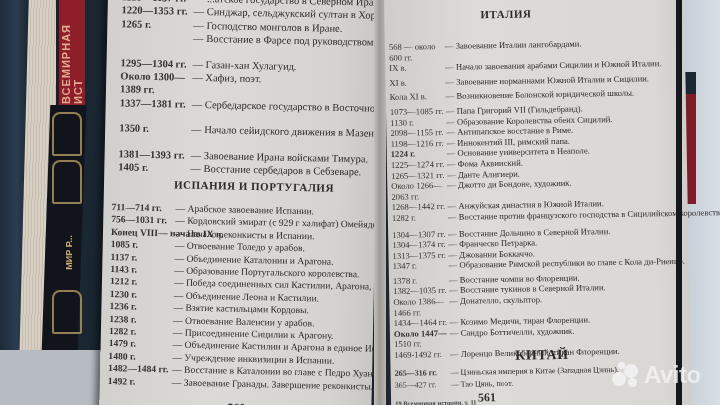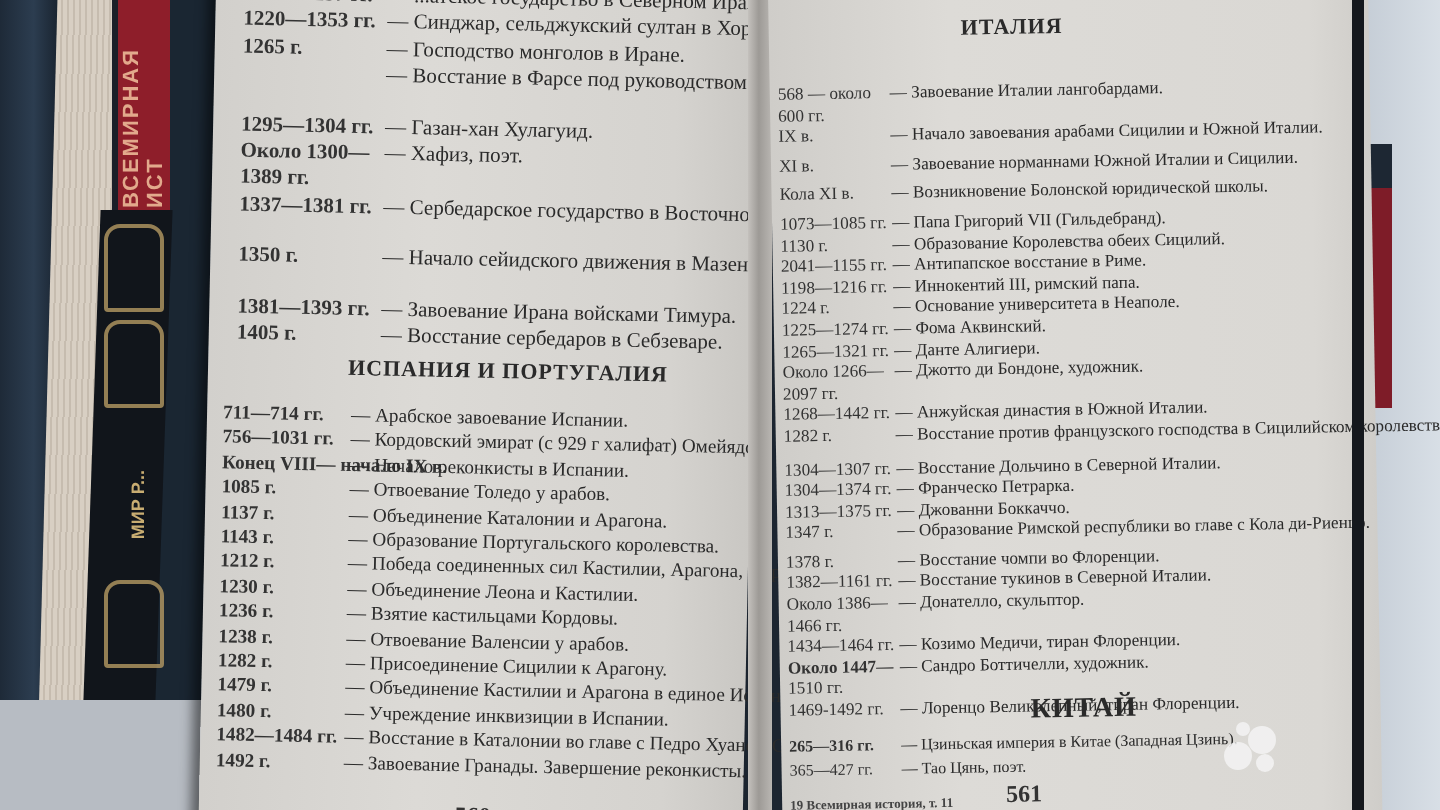--- a/index.html
+++ b/index.html
@@ -226,45 +226,45 @@
         </div>
       <div class="row" style="margin-top:4px">
           <span class="date" style="width:56px; font-weight:normal">1073—1085 гг.</span>
           <span class="txt">— Папа Григорий VII (Гильдебранд).</span>
         </div>
       <div class="row">
           <span class="date" style="width:56px; font-weight:normal">1130 г.</span>
           <span class="txt">— Образование Королевства обеих Сицилий.</span>
         </div>
       <div class="row">
-          <span class="date" style="width:56px; font-weight:normal">2041—1155 гг.</span>
+          <span class="date" style="width:56px; font-weight:normal">2098—1155 гг.</span>
           <span class="txt">— Антипапское восстание в Риме.</span>
         </div>
       <div class="row">
           <span class="date" style="width:56px; font-weight:normal">1198—1216 гг.</span>
           <span class="txt">— Иннокентий III, римский папа.</span>
         </div>
       <div class="row">
-          <span class="date" style="width:56px; font-weight:normal">1224 г.</span>
+          <span class="date" style="width:56px; font-weight:bold">1224 г.</span>
           <span class="txt">— Основание университета в Неаполе.</span>
         </div>
       <div class="row">
           <span class="date" style="width:56px; font-weight:normal">1225—1274 гг.</span>
           <span class="txt">— Фома Аквинский.</span>
         </div>
       <div class="row">
           <span class="date" style="width:56px; font-weight:normal">1265—1321 гг.</span>
           <span class="txt">— Данте Алигиери.</span>
         </div>
       <div class="row">
           <span class="date" style="width:56px; font-weight:normal">Около 1266—</span>
           <span class="txt">— Джотто ди Бондоне, художник.</span>
         </div>
       <div class="row">
-          <span class="date" style="width:56px; font-weight:normal">2097 гг.</span>
+          <span class="date" style="width:56px; font-weight:normal">2063 гг.</span>
           <span class="txt"></span>
         </div>
       <div class="row">
           <span class="date" style="width:56px; font-weight:normal">1268—1442 гг.</span>
           <span class="txt">— Анжуйская династия в Южной Италии.</span>
         </div>
       <div class="row">
           <span class="date" style="width:56px; font-weight:normal">1282 г.</span>
           <span class="txt">— Восстание против французского господства в Сицилийском королевстве («Сицилийская вечерня»).</span>
         </div>
@@ -282,21 +282,21 @@
         </div>
       <div class="row">
           <span class="date" style="width:56px; font-weight:normal">1347 г.</span>
           <span class="txt">— Образование Римской республики во главе с Кола ди-Риенцо.</span>
         </div>
       <div class="row" style="margin-top:4px">
           <span class="date" style="width:56px; font-weight:normal">1378 г.</span>
           <span class="txt">— Восстание чомпи во Флоренции.</span>
         </div>
       <div class="row">
-          <span class="date" style="width:56px; font-weight:normal">1382—1161 гг.</span>
+          <span class="date" style="width:56px; font-weight:normal">1382—1035 гг.</span>
           <span class="txt">— Восстание тукинов в Северной Италии.</span>
         </div>
       <div class="row">
           <span class="date" style="width:56px; font-weight:normal">Около 1386—</span>
           <span class="txt">— Донателло, скульптор.</span>
         </div>
       <div class="row">
           <span class="date" style="width:56px; font-weight:normal">1466 гг.</span>
           <span class="txt"></span>
         </div>
@@ -324,27 +324,28 @@
       <div class="row">
           <span class="date" style="width:56px; font-weight:bold">265—316 гг.</span>
           <span class="txt">— Цзиньская империя в Китае (Западная Цзинь).</span>
         </div>
       <div class="row">
           <span class="date" style="width:56px; font-weight:normal">365—427 гг.</span>
           <span class="txt">— Тао Цянь, поэт.</span>
         </div>
     </div>
 
-    <div class="pagenum" style="left:112px; top:396px;">561</div>
+    <div class="pagenum" style="left:87px; top:396px;">561</div>
     <div class="footer-note" style="left:4px; top:404px;">19 Всемирная история, т. 11</div>
   </div>
 
   <div class="page-edge-right"></div>
 
   <div class="watermark">
     <div class="wm-dots">
       <span style="left:0; top:10px; width:14px; height:14px;"></span>
       <span style="left:12px; top:2px; width:14px; height:14px;"></span>
       <span style="left:6px; top:0; width:7px; height:7px;"></span>
       <span style="left:16px; top:16px; width:9px; height:9px;"></span>
     </div>
+    <span class="wm-text">Avito</span>
   </div>
 </div>
 
 </body></html>

